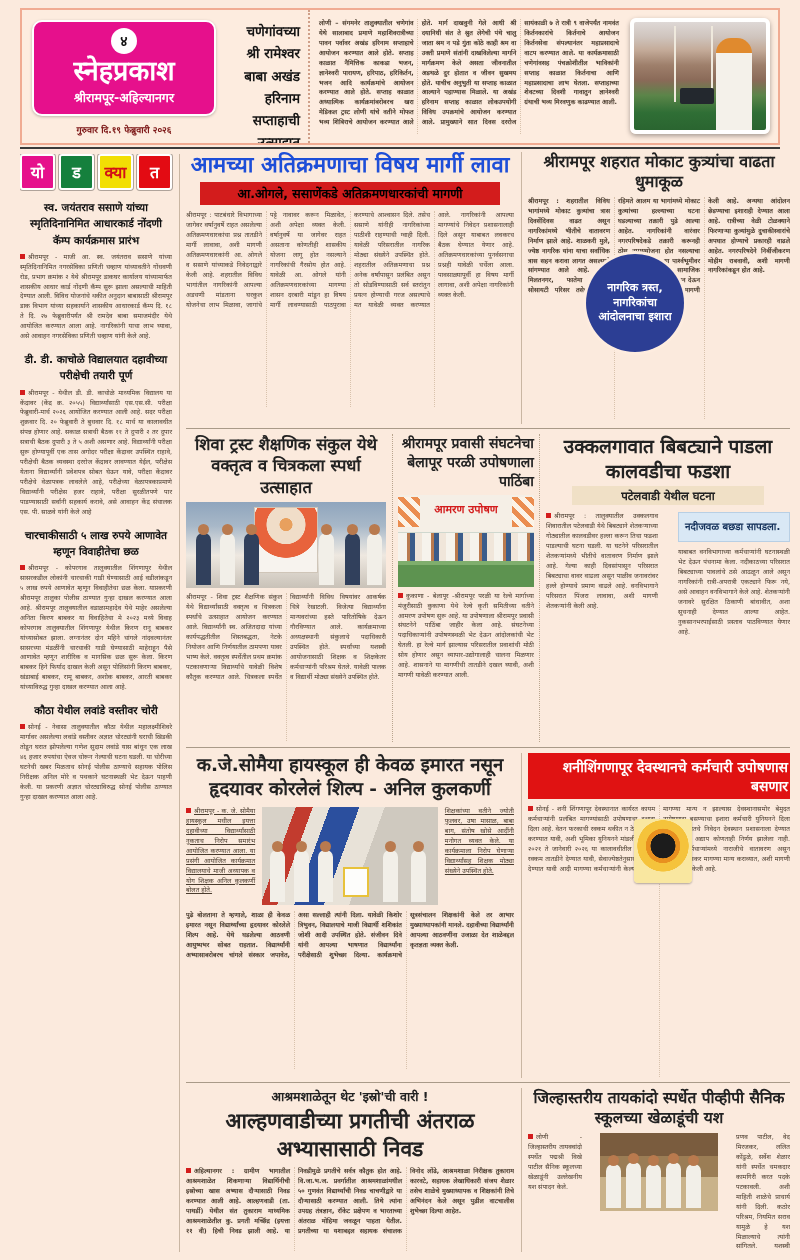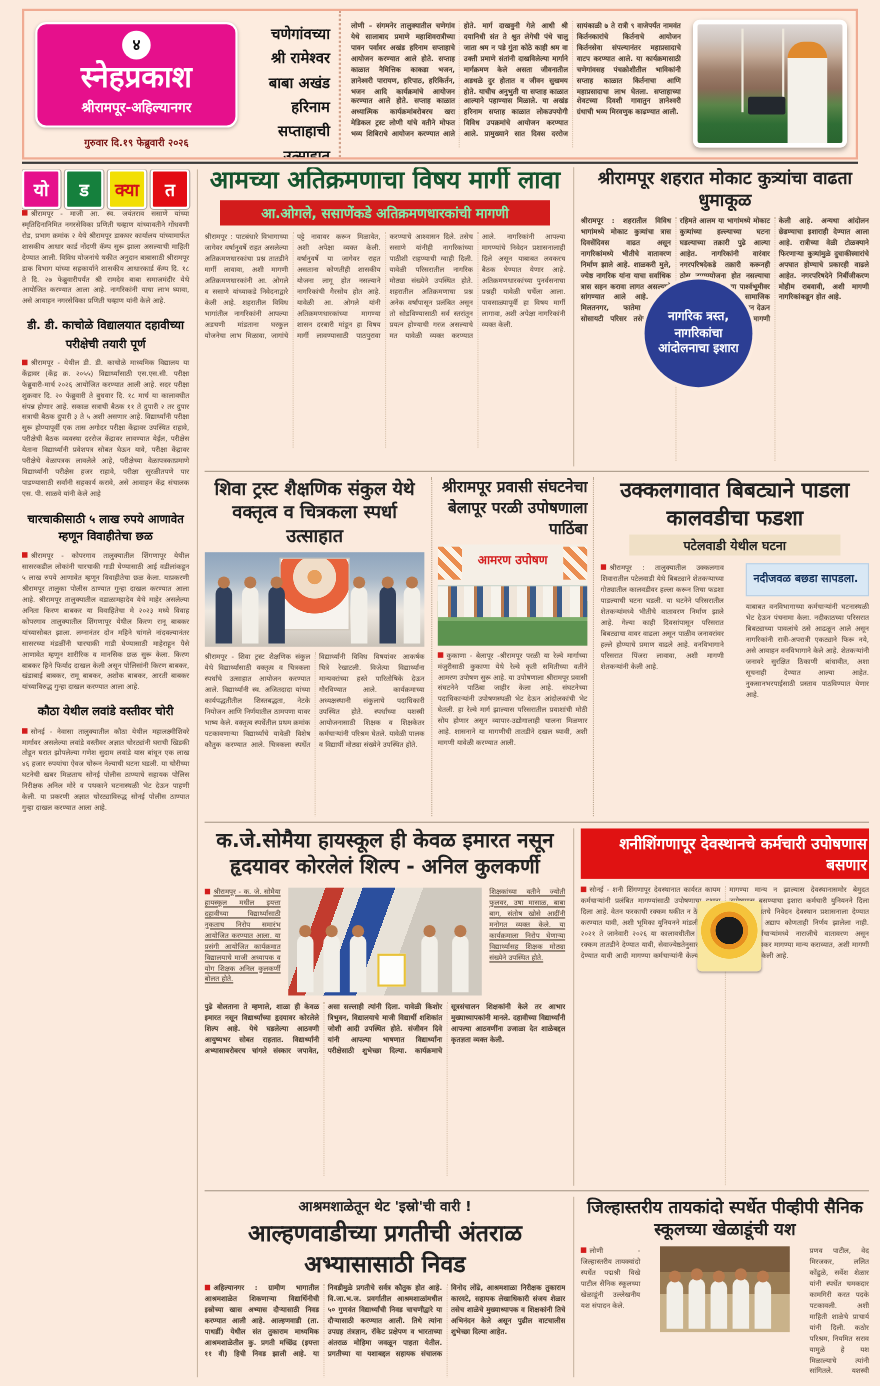--- a/index.html
+++ b/index.html
@@ -48,22 +48,22 @@
   .lb { flex:1; display:flex; align-items:center; justify-content:center; height:36px;
         font-weight:bold; font-size:16px; border-radius:3px; border:2px solid #fff;
         box-shadow:0 0 0 1px rgba(0,0,0,.3); }
   .lb0 { background:#e6108c; color:#fff; } .lb1 { background:#15803d; color:#fff; }
   .lb2 { background:#f2df04; color:#d31017; } .lb3 { background:#e30b13; color:#fff; }
   .lc-h { font-size:10.5px; font-weight:bold; text-align:center; line-height:1.55;
           color:#101010; margin:9px 0 5px; }
 
   
   #mainstory { left:186px; top:152px; width:328px; height:272px; }
-  .h-main { font-size:22px; font-weight:bold; text-align:center; line-height:1.15; color:#14532d; }
-  .redbar { background:#d31c1c; color:#86efac; font-weight:bold; text-align:center;
+  .h-main { font-size:22px; font-weight:bold; text-align:center; line-height:1.15; color:#1d4ed8; }
+  .redbar { background:#d31c1c; color:#000000; font-weight:bold; text-align:center;
             font-size:12.5px; padding:3px 0; margin:5px 14px 6px; }
   #dogstory { left:521px; top:152px; width:269px; height:272px; padding-left:6px;
               border-left:1px solid #c9b6a2; }
   .h-dog { font-size:16px; font-weight:bold; text-align:center; line-height:1.25; margin-bottom:5px; }
   .circle { position:absolute; left:64px; top:102px; width:98px; height:98px; border-radius:50%;
             background:#2c3e94; color:#fff; font-weight:bold; font-size:11px; line-height:1.35;
             display:flex; align-items:center; justify-content:center; text-align:center;
             padding:8px; box-shadow:0 0 0 3px #fdecdf; }
 
   .hr-row { left:186px; width:604px; height:1px; background:#a99a88; }
@@ -174,20 +174,21 @@
 
   <div id="leftcol" class="abs story">
     <div class="logo-strip">
       <span class="lb lb0">यो</span>
       <span class="lb lb1">ड</span>
       <span class="lb lb2">क्या</span>
       <span class="lb lb3">त</span>
     </div>
 
     <div>
+      <div class="lc-h">स्व. जयंतराव ससाणे यांच्या स्मृतिदिनानिमित आधारकार्ड नोंदणी कॅम्प कार्यक्रमास प्रारंभ</div>
       <div class="body-txt lead">श्रीरामपूर - माजी आ. स्व. जयंतराव ससाणे यांच्या स्मृतिदिनानिमित नगरसेविका प्रणिती चव्हाण यांच्यावतीने गोंधवणी रोड, प्रभाग क्रमांक २ येथे श्रीरामपूर डाकघर कार्यालय यांच्यामार्फत शासकीय आधार कार्ड नोंदणी कॅम्प सुरू झाला असल्याची माहिती देण्यात आली. विविध योजनांचे थकीत अनुदान बाबासाठी श्रीरामपूर डाक विभाग यांच्या सहकार्याने शासकीय आधारकार्ड कॅम्प दि. १८ ते दि. २७ फेब्रुवारीपर्यंत श्री रामदेव बाबा समाजमंदीर येथे आयोजित करण्यात आला आहे. नागरिकांनी याचा लाभ घ्यावा, असे आवाहन नगरसेविका प्रणिती चव्हाण यांनी केले आहे.</div>
     </div>
 
     <div>
       <div class="lc-h">डी. डी. काचोळे विद्यालयात दहावीच्या परीक्षेची तयारी पूर्ण</div>
       <div class="body-txt lead">श्रीरामपूर - येथील डी. डी. काचोळे माध्यमिक विद्यालय या केंद्रावर (केंद्र क्र. २०५५) विद्यार्थ्यांसाठी एस.एस.सी. परीक्षा फेब्रुवारी-मार्च २०२६ आयोजित करण्यात आली आहे. सदर परीक्षा शुक्रवार दि. २० फेब्रुवारी ते बुधवार दि. १८ मार्च या कालावधीत संपन्न होणार आहे. सकाळ सत्राची बैठक ११ ते दुपारी २ तर दुपार सत्राची बैठक दुपारी ३ ते ५ अशी असणार आहे. विद्यार्थ्यांनी परीक्षा सुरू होण्यापूर्वी एक तास अगोदर परीक्षा केंद्रावर उपस्थित राहावे, परीक्षेची बैठक व्यवस्था दररोज केंद्रावर लावण्यात येईल, परीक्षेस येताना विद्यार्थ्यांनी प्रवेशपत्र सोबत घेऊन यावे, परीक्षा केंद्रावर परीक्षेचे वेळापत्रक लावलेले आहे, परीक्षेच्या वेळापत्रकाप्रमाणे विद्यार्थ्यांनी परीक्षेस हजर राहावे, परीक्षा सुरळीतपणे पार पाडण्यासाठी सर्वांनी सहकार्य करावे, असे आवाहन केंद्र संचालक एस. पी. साळवे यांनी केले आहे</div>
     </div>
 
     <div>
       <div class="lc-h">चारचाकीसाठी ५ लाख रुपये आणावेत म्हणून विवाहीतेचा छळ</div>

